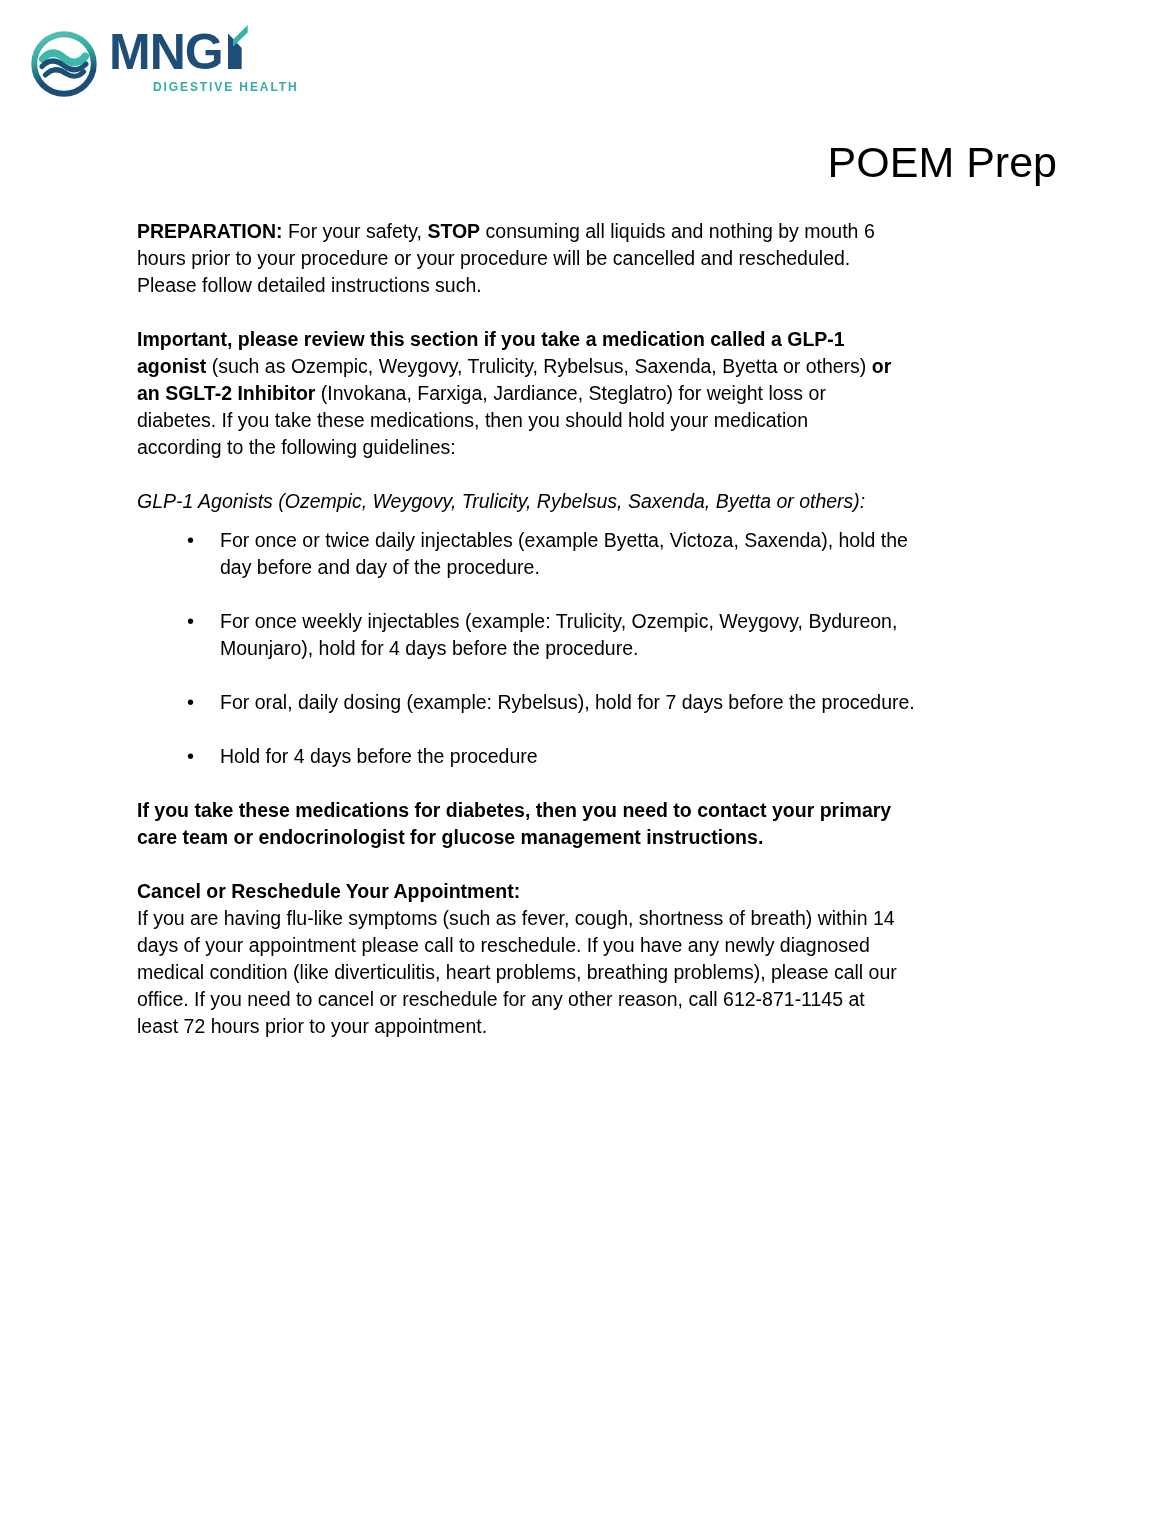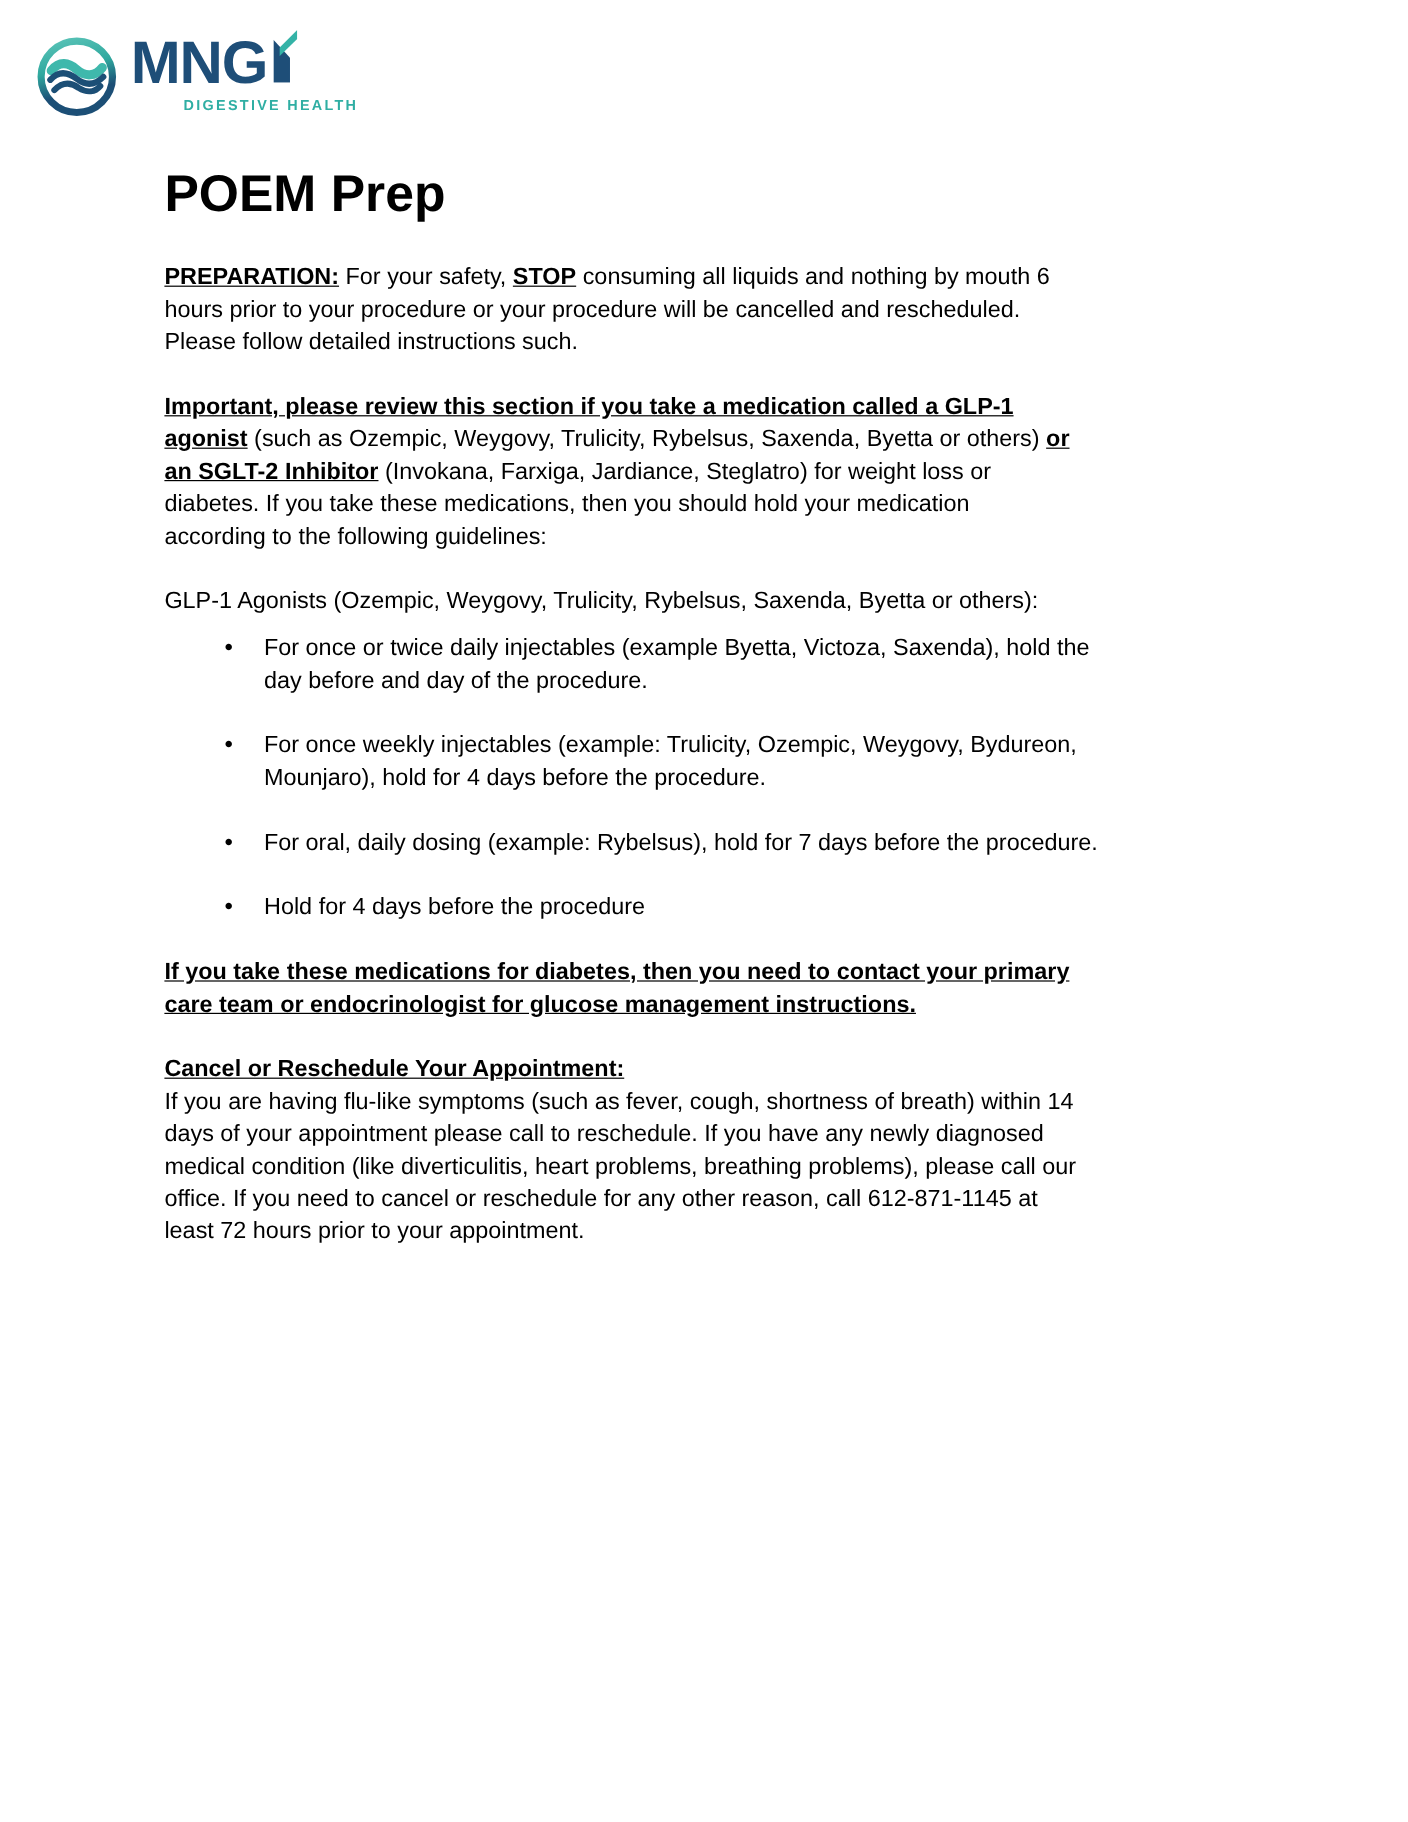--- a/index.html
+++ b/index.html
@@ -43,26 +43,26 @@
     color: #2FAEA3;
     padding-left: 44px;
   }
 
   
   .content {
     position: absolute; left: 137px; top: 138px; width: 920px;
     font-size: 19.5px; line-height: 27px;
   }
   .doc-title {
-    font-size: 43px; font-weight: 700; line-height: 48px;
-    margin: 0 0 32px 0; letter-spacing: 0;
+    font-size: 43px; font-weight: 400; line-height: 48px;
+    margin: 0 0 32px 0; letter-spacing: 0; text-align: right;
   }
   .para { margin: 0 0 27px 0; }
-  .para.tight { margin-bottom: 0; }
-  .para b, .bullet-list b { font-weight: 700; text-decoration: underline; }
+  .para.tight { margin-bottom: 0; font-style: italic; }
+  .para b, .bullet-list b { font-weight: 700; }
   .bullet-list { list-style: none; margin: 12px; padding: 0 0 0 71px; }
   .bullet-list li { position: relative; margin: 0 0 27px 0; }
   .bullet-list li::before {
     content: "\2022";
     position: absolute; left: -33px; top: 0;
     font-size: 20px; line-height: 27px; color: #000;
   }
 </style>
 </head>
 <body>

